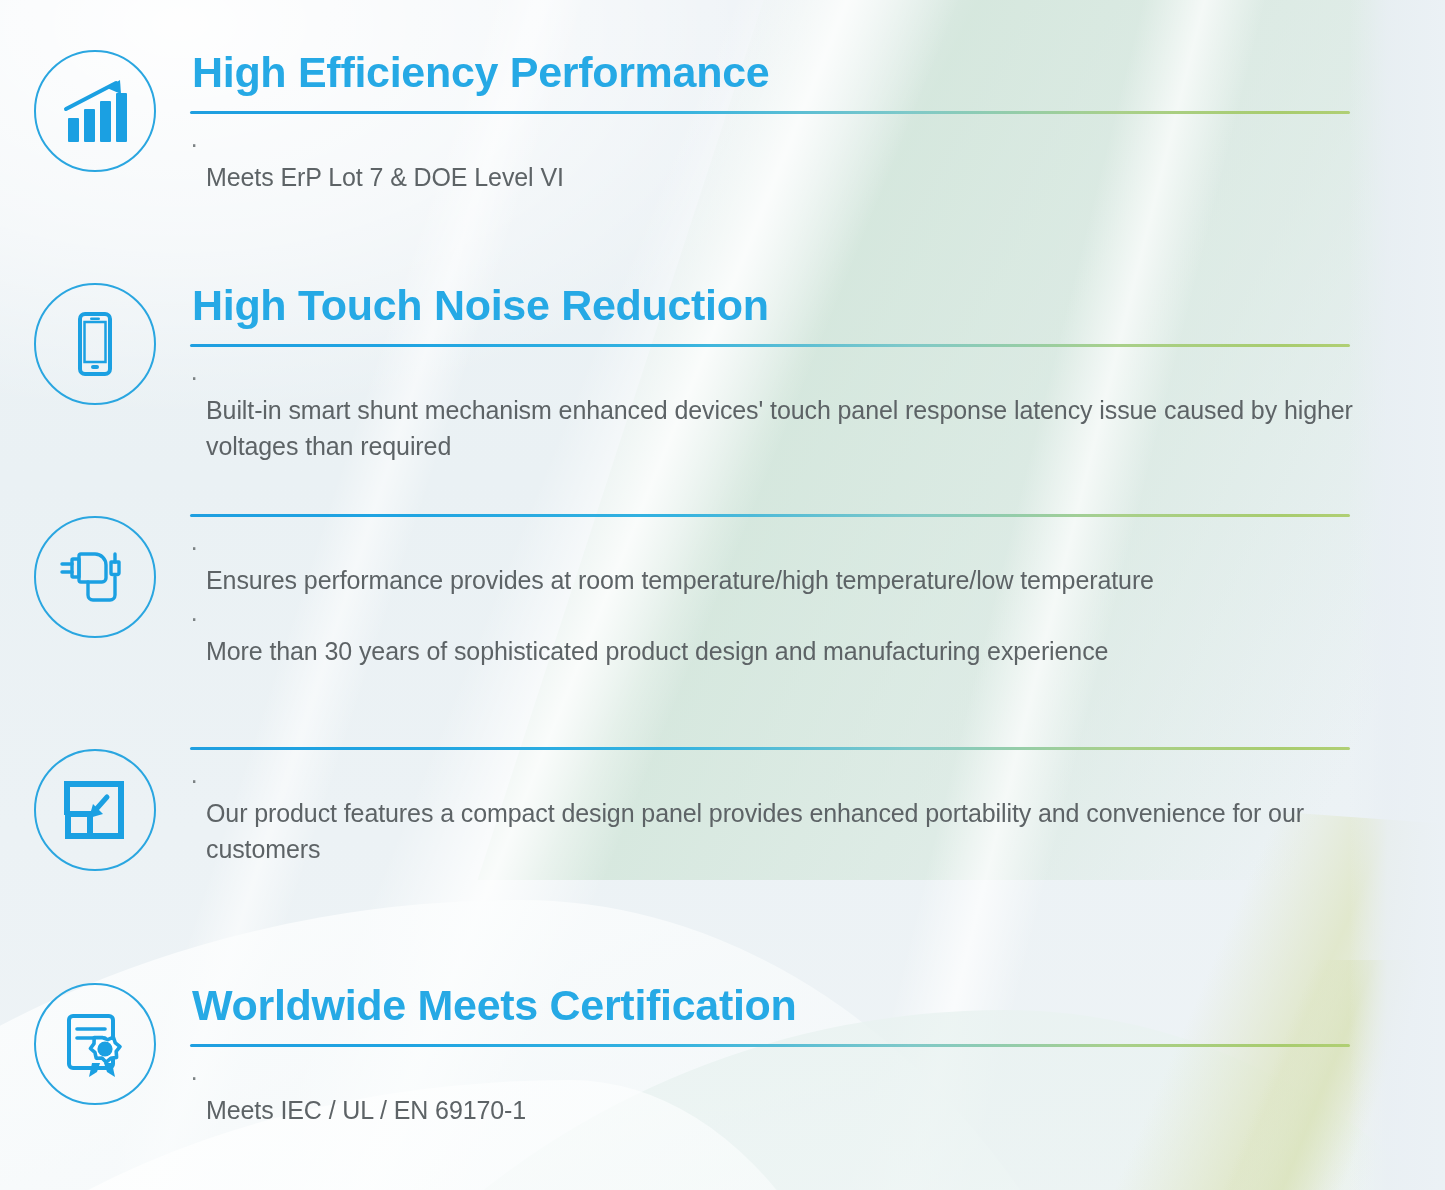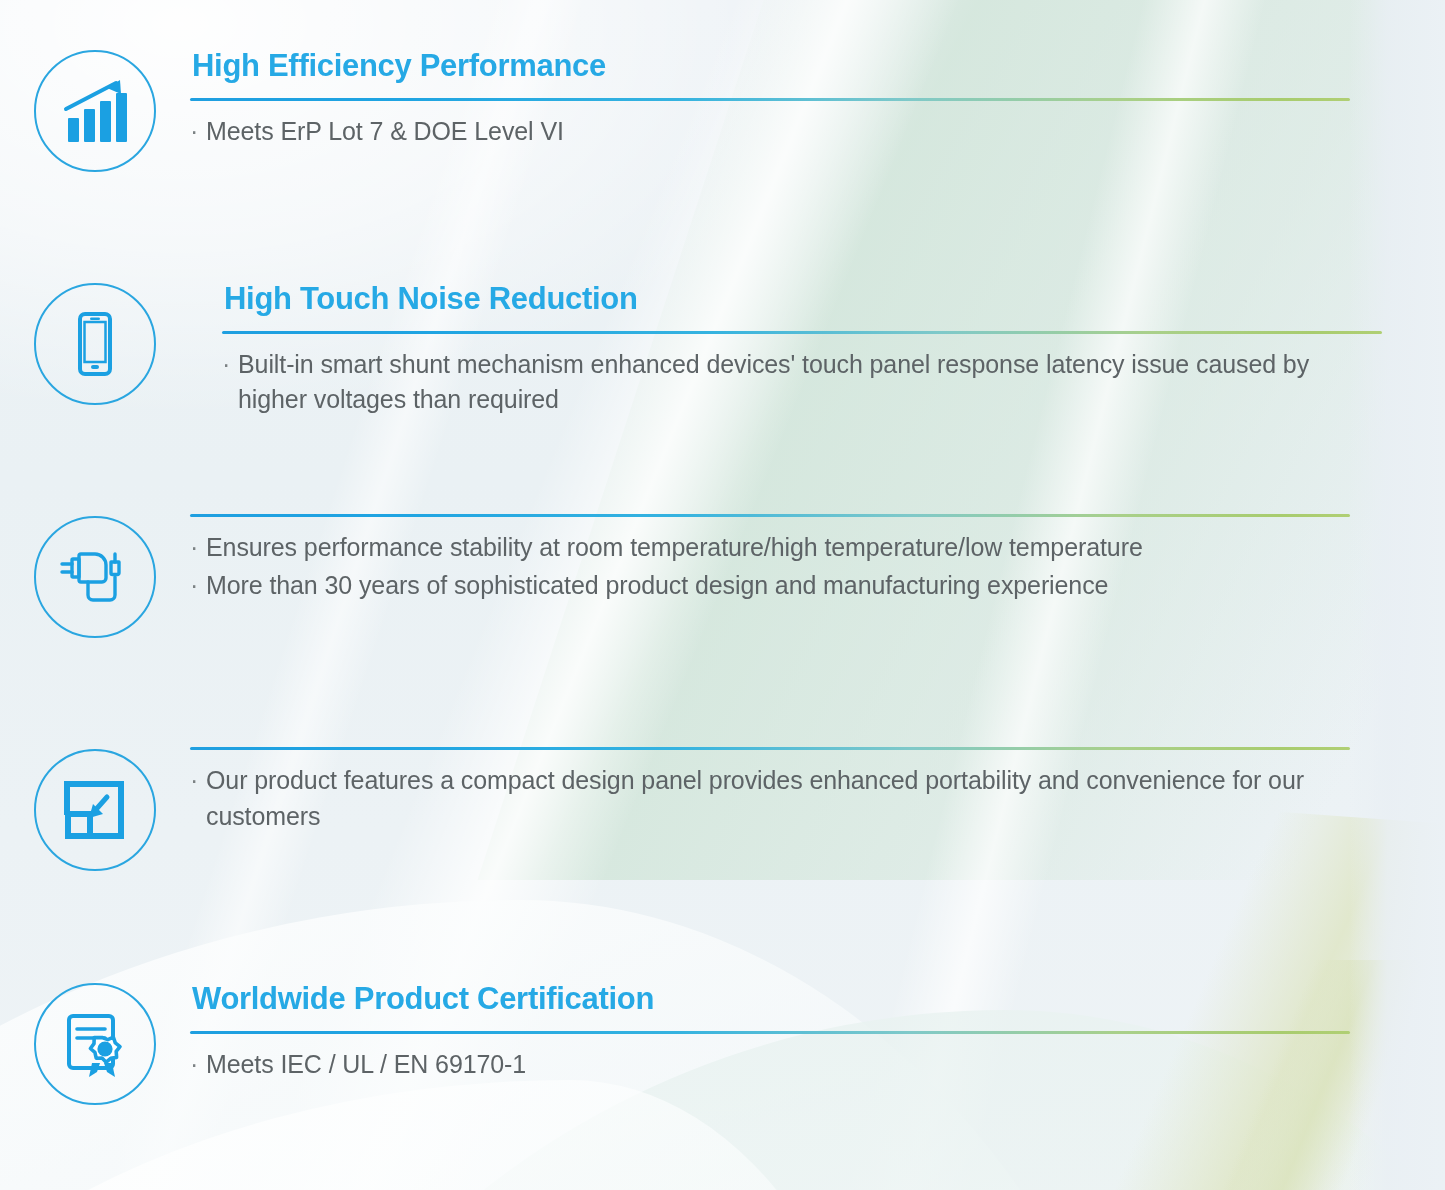--- a/index.html
+++ b/index.html
@@ -177,21 +177,21 @@
   }
   .icon-circle svg { display: block; }
 
   .body-col {
     flex: 1 1 auto;
     padding-right: 72px;
     min-width: 0;
   }
 
   .feature-title {
-    font-size: 31px;
+    font-size: 43px;
     font-weight: bold;
     color: #26a9e5;
     letter-spacing: -0.3px;
     line-height: 1.15;
     margin: 0 0 14px 2px;
     white-space: nowrap;
   }
 
   .divider {
     height: 3px;
@@ -219,25 +219,25 @@
   }
   .bullet + .bullet { margin-top: 2px; }
 
   .bullet-dot {
     flex: 0 0 auto;
     width: 16px;
     color: #7c8284;
     font-size: 25px;
     line-height: 1.42;
   }
-  .bullet-text { flex: 1 1 auto; }
+  .bullet-text { flex: 1 1 auto; margin-top: 33px; }
 
   
   #feature-0 { top: 48px; }
-  #feature-1 { top: 281px; gap: 32px; }
+  #feature-1 { top: 281px; }
   #feature-2 { top: 514px; }
   #feature-3 { top: 747px; }
   #feature-4 { top: 981px; }
 </style>
 </head>
 <body>
 
 <div id="page">
 
   <div class="bg-layer">
@@ -327,21 +327,21 @@
               <path d="M58 14 V22"></path>
             </g>
           </svg>
         </div>
       </div>
       <div class="body-col">
         <div class="divider"></div>
         <div class="bullets">
           <div class="bullet">
             <span class="bullet-dot">·</span>
-            <span class="bullet-text">Ensures performance stability at room temperature/high temperature/low temperature</span>
+            <span class="bullet-text">Ensures performance provides at room temperature/high temperature/low temperature</span>
           </div>
           <div class="bullet">
             <span class="bullet-dot">·</span>
             <span class="bullet-text">More than 30 years of sophisticated product  design and manufacturing experience</span>
           </div>
         </div>
       </div>
     </div>
 
     <div class="feature" id="feature-3">
@@ -392,21 +392,21 @@
 
             <path d="M43 29.5
                      L48.8 31.6 L54.4 29.2 L56.3 34.9 L61 38.6 L57.2 43.4 L57.6 49.4
                      L51.7 50.3 L47.2 54.2 L43 50 L37.2 50.2 L35.9 44.4 L31.4 40.5
                      L35 35.6 L35.2 29.6 Z" fill="#ffffff" stroke="#1ba0e2" stroke-width="3.6" stroke-linejoin="round"></path>
             <circle cx="46" cy="41" r="7.6" fill="#1ba0e2"></circle>
           </svg>
         </div>
       </div>
       <div class="body-col">
-        <div class="feature-title">Worldwide Product Certification</div>
+        <div class="feature-title">Worldwide Meets Certification</div>
         <div class="divider"></div>
         <div class="bullets">
           <div class="bullet">
             <span class="bullet-dot">·</span>
             <span class="bullet-text">Meets IEC / UL / EN 69170-1</span>
           </div>
         </div>
       </div>
     </div>
 

